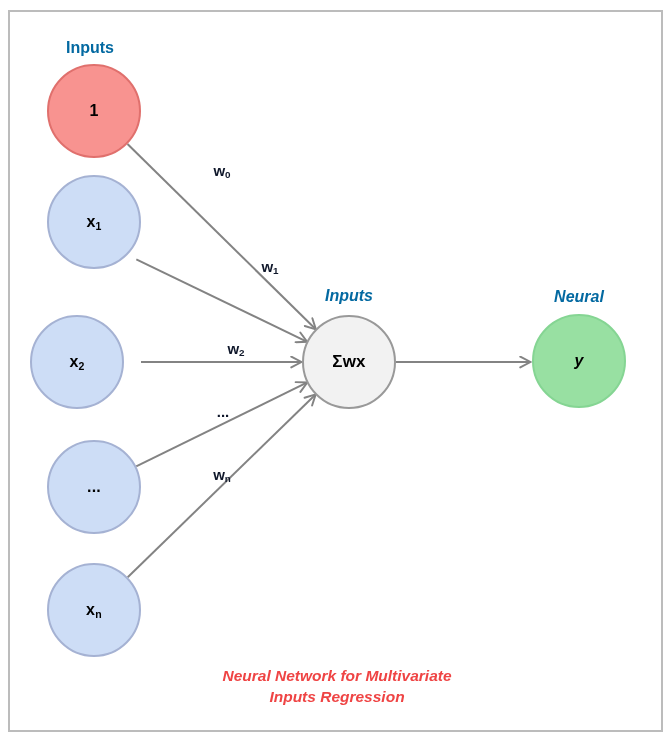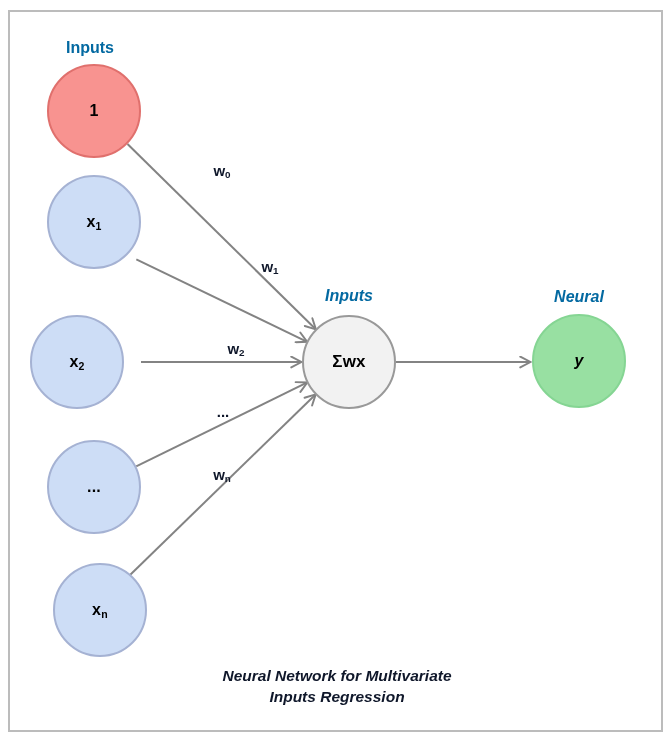--- a/index.html
+++ b/index.html
@@ -47,21 +47,21 @@
     position: relative;
     top: 0.25em;
     vertical-align: baseline;
     line-height: 0;
   }
   .italic { font-style: italic; }
   .pos-bias   { left: 47px;  top: 64px;  }
   .pos-x1     { left: 47px;  top: 175px; }
   .pos-x2     { left: 30px;  top: 315px; }
   .pos-dots   { left: 47px;  top: 440px; }
-  .pos-xn     { left: 53px;  top: 563px; }
+  .pos-xn     { left: 47px;  top: 563px; }
   .pos-neuron { left: 302px; top: 315px; border-width: 2.5px; }
   .pos-output { left: 532px; top: 314px; }
   .pos-neuron .nlabel { font-size: 17px; }
   .group-title {
     position: absolute;
     transform: translate(-50%, -50%);
     font-size: 16px;
     font-weight: bold;
     color: #0369a1;
     white-space: nowrap;
@@ -85,21 +85,21 @@
   .el-dots { left: 223px; top: 411px; }
   .el-wn   { left: 222px; top: 474px; }
   #caption {
     position: absolute;
     left: 337px; top: 665px;
     transform: translateX(-50%);
     text-align: center;
     font-size: 15.5px;
     font-weight: bold;
     font-style: italic;
-    color: #0f172a;
+    color: #ef4444;
     line-height: 21px;
     white-space: nowrap;
     z-index: 3;
   }
 </style>
 </head>
 <body>
 
 <div id="canvas">
 

